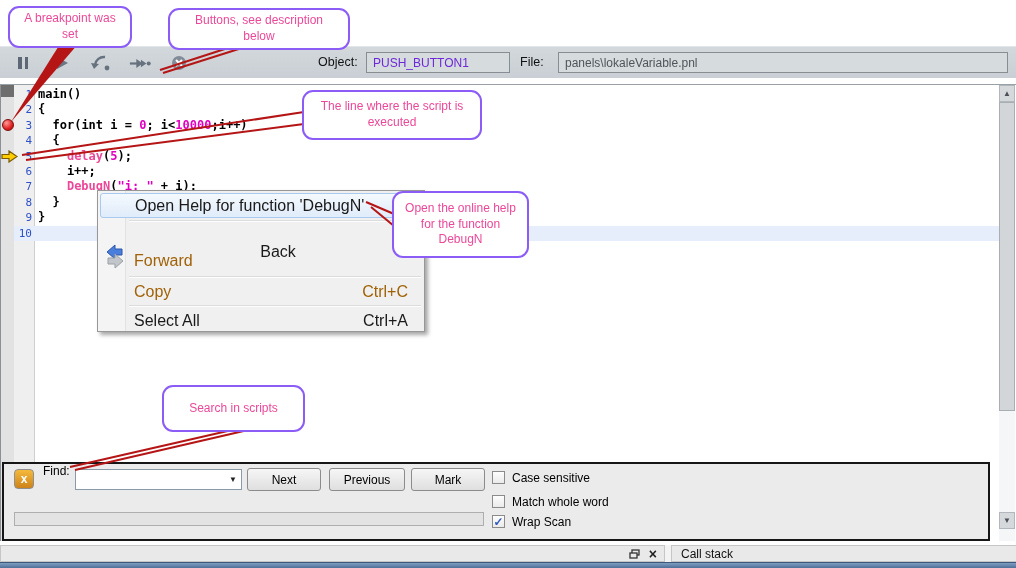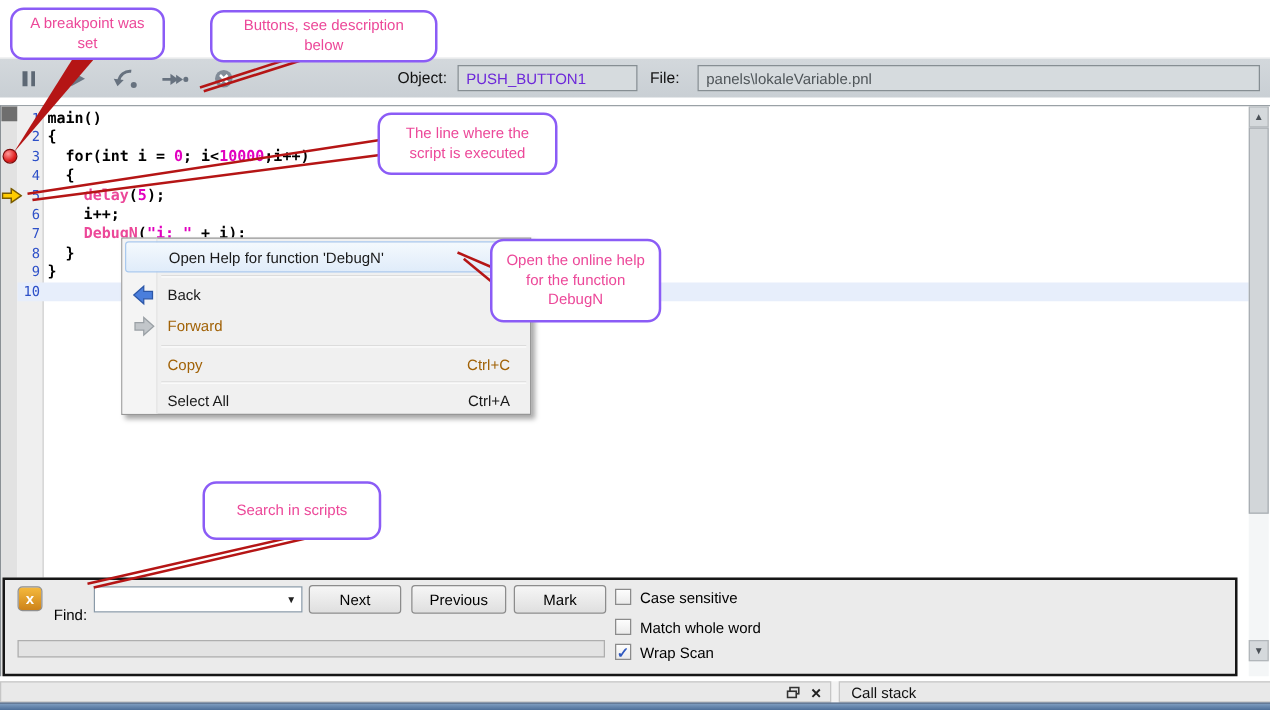--- a/index.html
+++ b/index.html
@@ -6,21 +6,21 @@
   html,body { width:1016px; height:568px; background:#fff; overflow:hidden;
               font-family:"Liberation Sans", sans-serif; }
   #screen { position:relative; width:1016px; height:568px; background:#fff; }
 
   
   .callout { position:absolute; background:#fff; border:2px solid #8b5cf6; border-radius:11px;
              color:#ec4899; font-size:12px; line-height:1.3; text-align:center;
              display:flex; align-items:center; justify-content:center; padding:3px 8px; z-index:30; }
   #callout-breakpoint { left:8px;  top:6px;   width:124px; height:42px; }
   #callout-buttons    { left:168px; top:8px;  width:182px; height:42px; }
-  #callout-execline   { left:302px; top:90px; width:144px; height:50px; }
+  #callout-execline   { left:302px; top:90px; width:180px; height:50px; }
   #callout-openhelp   { left:392px; top:191px; width:137px; height:67px; }
   #callout-search     { left:162px; top:385px; width:143px; height:47px; }
 
   #tails { position:absolute; left:0; top:0; width:1016px; height:568px; z-index:25; pointer-events:none; }
 
   
   #toolbar { position:absolute; left:0; top:46px; width:1016px; height:32px;
              background:linear-gradient(#d3d8dc,#c9cfd4); border-top:1px solid #e3e6e8; }
   #toolbar-icons { position:absolute; left:12px; top:0; height:32px; display:flex; align-items:center; gap:17px; }
   .tbtn { width:22px; height:20px; display:flex; align-items:center; justify-content:center; }
@@ -56,43 +56,43 @@
 
   
   #scrollbar { position:absolute; right:1px; top:0; width:16px; height:457px; background:#f4f6f7; }
   .sb-btn { position:absolute; left:0; width:16px; height:17px; background:#d5d9dc; border:1px solid #b2b7bb;
             display:flex; align-items:center; justify-content:center; font-size:8px; color:#4a5056; }
   #sb-up { top:0; } #sb-down { top:427px; }
   #sb-thumb { position:absolute; left:0; top:17px; width:16px; height:309px; background:#d2d6d9; border:1px solid #a9aeb3; }
 
   
   #context-menu { position:absolute; left:97px; top:190px; width:328px; height:142px; background:#f0f0f0;
-                  border:1px solid #979797; box-shadow:3px 3px 4px rgba(0,0,0,.35); z-index:15; font-size:12px; color:#1a1a1a; }
+                  border:1px solid #979797; box-shadow:3px 3px 4px rgba(0,0,0,.35); z-index:15; font-size:16px; color:#1a1a1a; }
   #menu-gutter { position:absolute; left:0; top:0; width:28px; height:100%; background:#f4f4f4;
                  border-right:1px solid #e2e2e2; }
   .menu-item { position:absolute; left:2px; right:2px; height:25px; display:flex; align-items:center; }
   .menu-item .mi-label { margin-left:34px; }
   .menu-item .mi-shortcut { margin-left:auto; margin-right:14px; }
   .menu-item.disabled { color:#a16207; }
   #menu-item-openhelp { top:2px; border:1px solid #a9c9ef; border-radius:3px;
                         background:linear-gradient(#f4f9fd,#e0ecfa); }
-  #menu-item-back { top:32px; } #menu-item-forward { top:57px; }
+  #menu-item-back { top:48px;justify-content:center; } #menu-item-forward { top:57px; }
   #menu-item-copy { top:88px; } #menu-item-selectall { top:117px; }
   .menu-sep { position:absolute; left:31px; right:3px; height:2px;
               border-top:1px solid #dcdcdc; border-bottom:1px solid #fdfdfd; }
   #menu-sep-1 { top:29px; } #menu-sep-2 { top:85px; } #menu-sep-3 { top:114px; }
   .mi-icon { position:absolute; left:6px; width:18px; height:18px; }
 
   
   #find-panel { position:absolute; left:2px; top:462px; width:988px; height:79px; background:#ebebeb;
                 border:2px solid #161616; z-index:10; font-size:12px; color:#000; }
   #find-close { position:absolute; left:10px; top:5px; width:20px; height:20px; border:1px solid #8f8f8f; border-radius:4px;
                 background:linear-gradient(#f5b93c,#cd831a); color:#fff; font-weight:bold; font-size:12px;
                 display:flex; align-items:center; justify-content:center; }
-  #find-label { position:absolute; left:39px; top:21px; }
+  #find-label { position:absolute; left:39px; top:0; }
   #find-combo { position:absolute; left:71px; top:5px; width:167px; height:21px; background:#fff; border:1px solid #8a9aa8; }
   #find-combo-arrow { position:absolute; right:4px; top:5px; font-size:8px; color:#222; }
   .fbtn { position:absolute; top:4px; height:23px; background:linear-gradient(#f6f6f6,#dfdfdf);
           border:1px solid #8c8c8c; border-radius:3px; display:flex; align-items:center; justify-content:center; }
   #find-next { left:243px; width:74px; } #find-prev { left:325px; width:76px; } #find-mark { left:407px; width:74px; }
   .chk-row { position:absolute; left:488px; display:flex; align-items:flex-start; gap:7px; }
   #chk-case { top:7px; } #chk-word { top:31px; } #chk-wrap { top:51px; }
   .chk-box { width:13px; height:13px; background:linear-gradient(#fdfdfd,#ebebeb); border:1px solid #8b8b8b;
              display:flex; align-items:center; justify-content:center; font-size:12px; font-weight:bold; color:#3059c0; line-height:1; }
   #find-progress { position:absolute; left:10px; top:48px; width:470px; height:14px; background:#e3e3e3; border:1px solid #aeaeae; }

